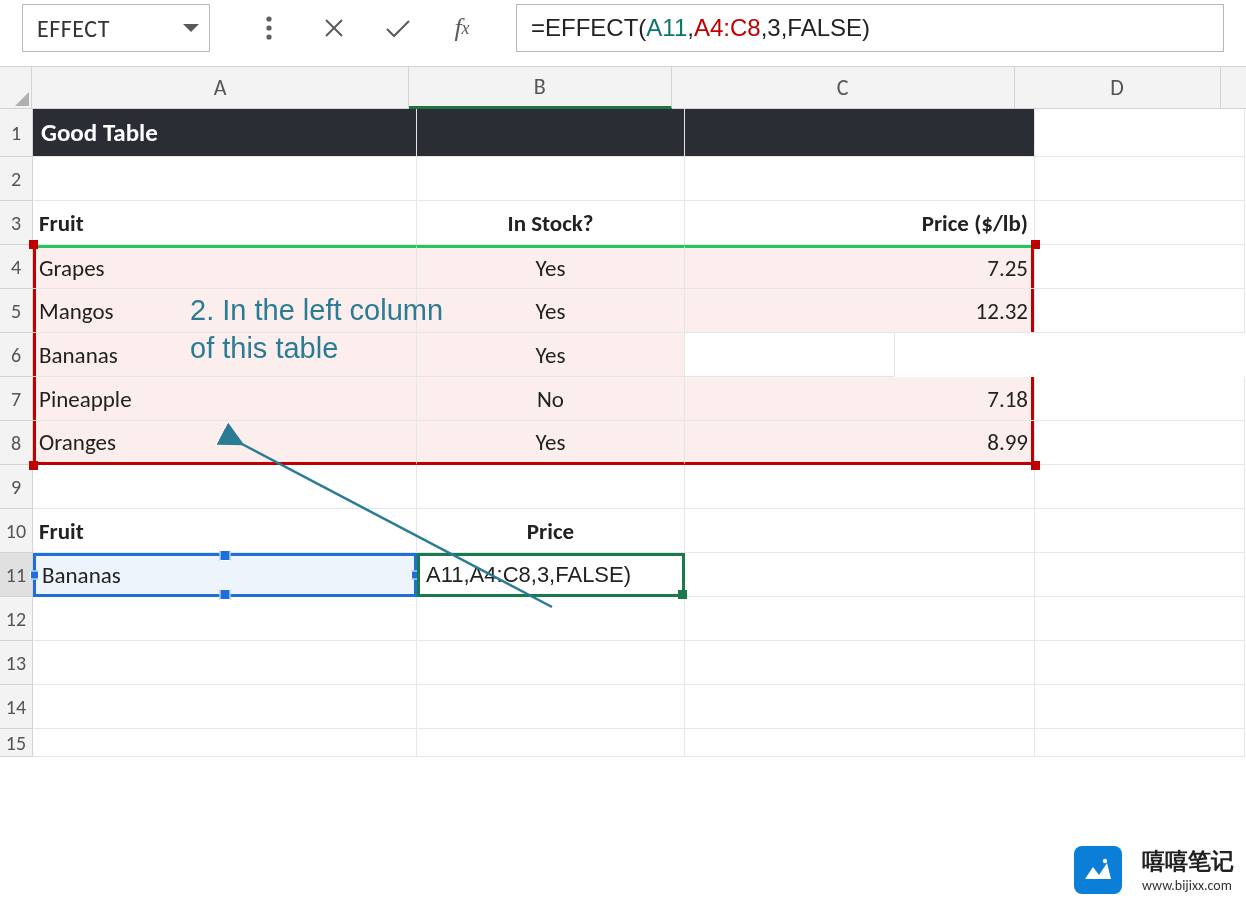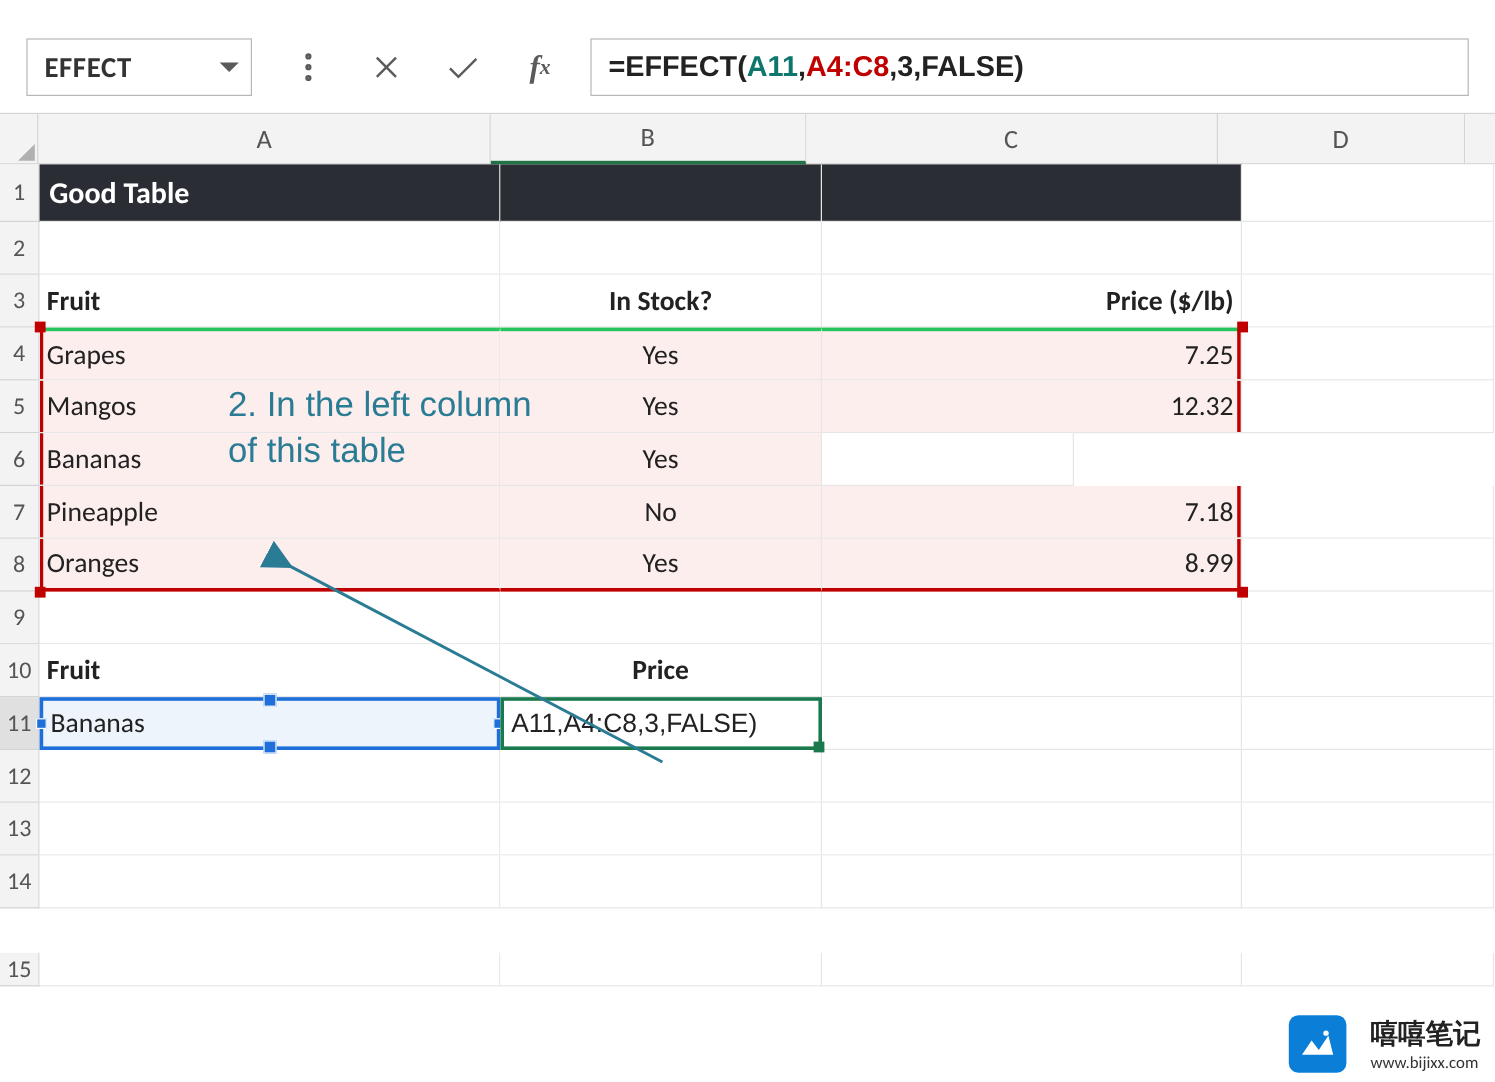--- a/index.html
+++ b/index.html
@@ -1,19 +1,19 @@
 <!DOCTYPE html>
 <html><head>
 <meta charset="utf-8">
 <style>
   * { box-sizing: border-box; margin: 0; padding: 0; }
   body { font-family: Calibri, Arial, sans-serif; font-size: 22px; color: #333; background: #fff; position: relative; width: 1246px; height: 902px; overflow: hidden; }
 
   
-  .formula-bar { display: flex; align-items: center; gap: 0; padding: 32px 22px 14px 22px; font-weight: bold; }
+  .formula-bar { display: flex; align-items: center; gap: 12px; padding: 4px 22px 14px 22px; }
   .namebox { width: 188px; height: 48px; border: 1px solid #b7b7b7; display: flex; align-items: center; justify-content: space-between; padding: 0 10px 0 14px; background: #fff; font-size: 24px; letter-spacing: 0.5px; }
   .namebox .dd { width: 0; height: 0; border-left: 8px solid transparent; border-right: 8px solid transparent; border-top: 8px solid #5a5a5a; }
   .fbtns { display: flex; align-items: center; margin-left: 16px; gap: 0; }
   .fbtn { width: 64px; height: 48px; display: flex; align-items: center; justify-content: center; color: #5a5a5a; }
   .fbtn svg { stroke: #5a5a5a; fill: none; stroke-width: 2; }
   .formula-input { flex: 1; height: 48px; border: 1px solid #b7b7b7; margin-left: 10px; display: flex; align-items: center; padding: 0 14px; font-size: 24px; font-family: "Segoe UI", Arial, sans-serif; color: #222; }
   .formula-input .c-blue { color: #0f766e; }
   .formula-input .c-red { color: #c00000; }
 
   
@@ -232,21 +232,21 @@
         <div class="cell cC"></div>
         <div class="cell cD"></div>
     </div>
     <div class="row">
       <div class="rowh">14</div>
       <div class="cell cA"></div>
         <div class="cell cB"></div>
         <div class="cell cC"></div>
         <div class="cell cD"></div>
     </div>
-    <div class="row" style="height:28px;margin-top:37px;">
+    <div class="row" style="height:28px;">
       <div class="rowh">15</div>
       <div class="cell cA"></div>
         <div class="cell cB"></div>
         <div class="cell cC"></div>
         <div class="cell cD"></div>
     </div>
 
     <div class="annotation">2. In the left column of this table</div>
 
     <svg class="arrow" width="400" height="250">

